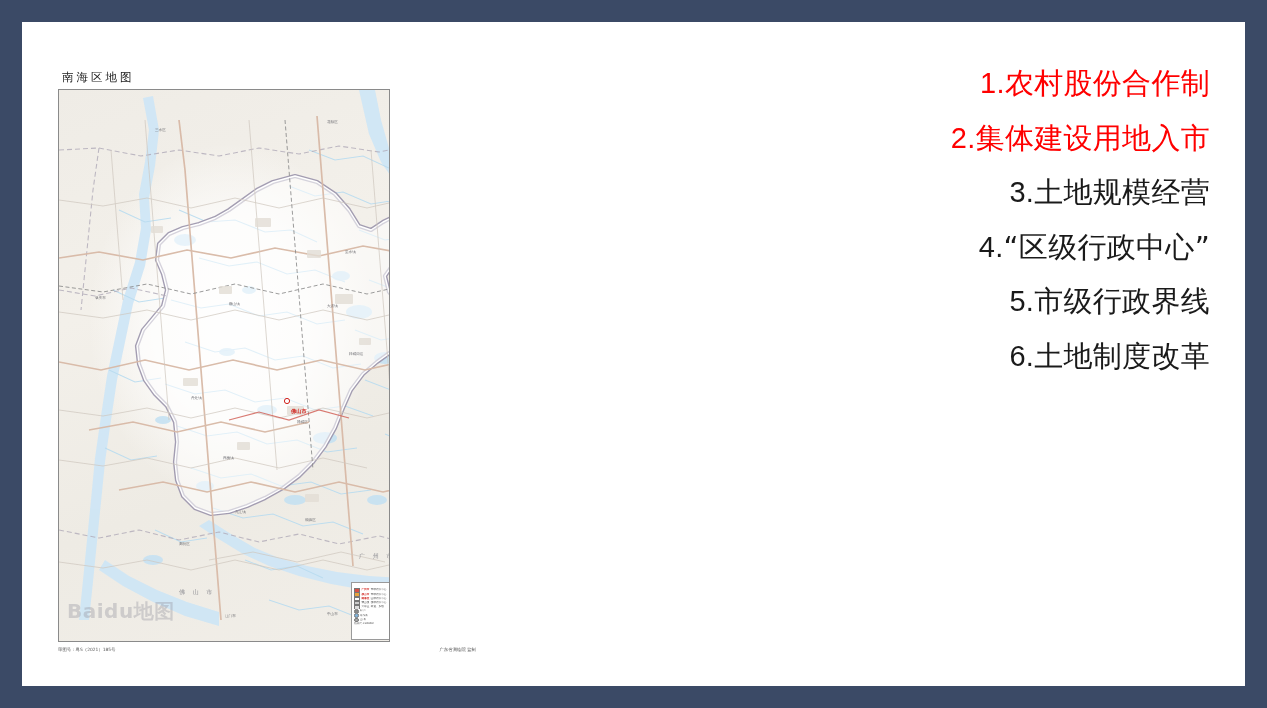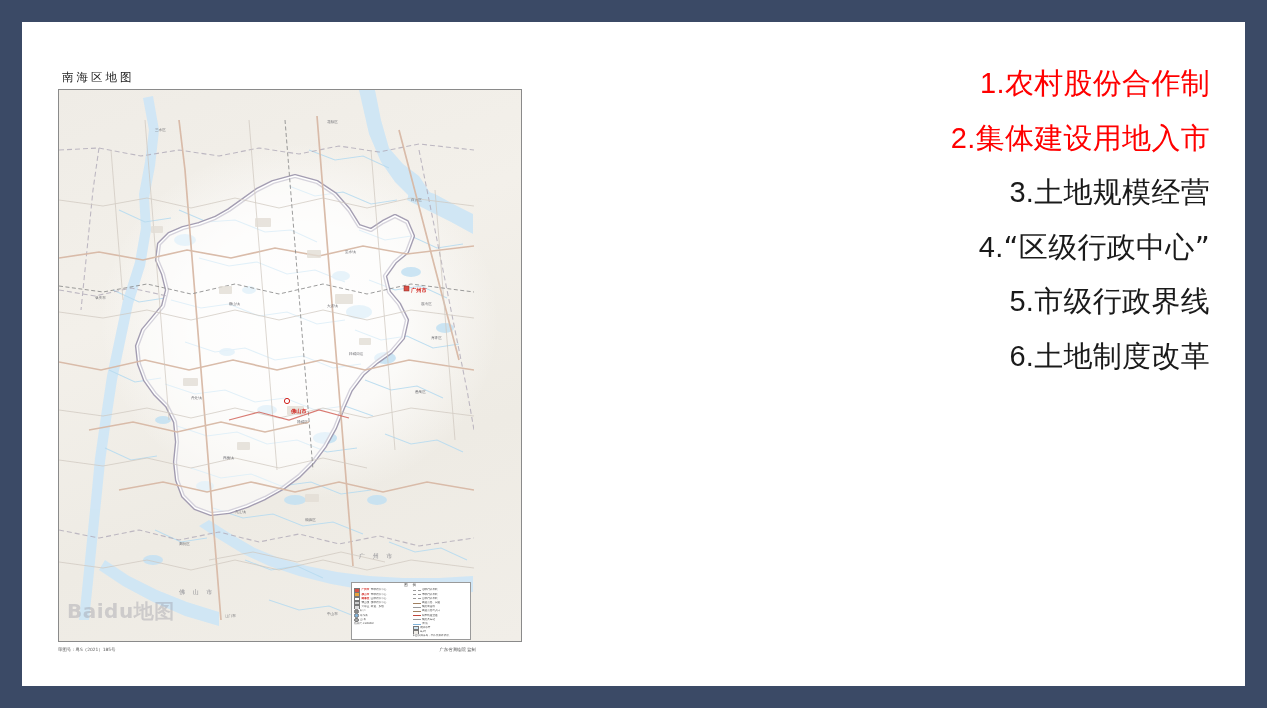--- a/index.html
+++ b/index.html
@@ -42,21 +42,21 @@
   #map-title {
     font-size: 11.5px;
     font-weight: normal;
     color: #1a1a1a;
     letter-spacing: 3px;
     margin: 8px 0 4px 4px;
     font-family: "DejaVu Sans", sans-serif;
   }
   #map-frame {
     position: relative;
-    width: 464px;
+    width: 332px;
     height: 553px;
     border: 1.5px solid #8a8a8a;
     background: #f4f1ec;
     overflow: hidden;
     box-sizing: border-box;
   }
   
   .map-land {
     position: absolute;
     left: 0; top: 0; right: 0; bottom: 0;

